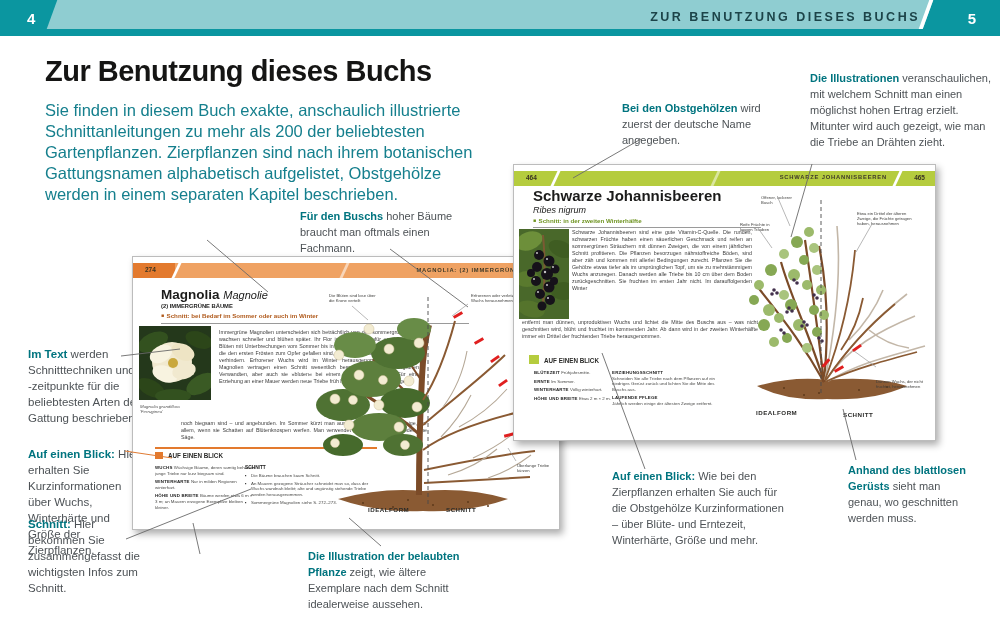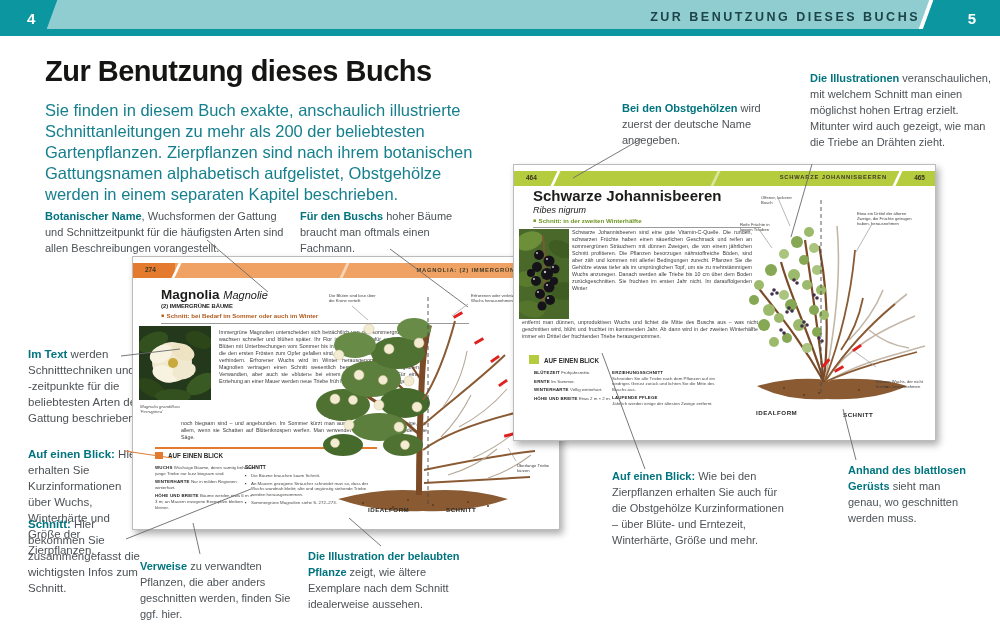--- a/index.html
+++ b/index.html
@@ -53,43 +53,37 @@
   <div class="tophdr">
     <div class="band"></div>
     <div class="pagenum" style="left:27px">4</div>
     <div class="pagenum" style="right:24px">5</div>
     <div class="htitle">ZUR BENUTZUNG DIESES BUCHS</div>
   </div>
 
   <div class="h1">Zur Benutzung dieses Buchs</div>
   <div class="intro">Sie finden in diesem Buch exakte, anschaulich illustrierte Schnittanleitungen zu mehr als 200 der beliebtesten Gartenpflanzen. Zierpflanzen sind nach ihrem botanischen Gattungsnamen alphabetisch aufgelistet, Obstgehölze werden in einem separaten Kapitel beschrieben.</div>
 
-  <div class="co" style="left:45px;top:208px;width:248px">
-    <span class="lead">Botanischer Name</span><span>, Wuchsformen der Gattung und Schnittzeitpunkt für die häufigsten Arten sind allen Beschreibungen vorangestellt.</span>
-  </div>
   <div class="co" style="left:300px;top:208px;width:165px">
     <span class="lead">Für den Buschs</span><span> hoher Bäume braucht man oftmals einen Fachmann.</span>
   </div>
   <div class="co" style="left:622px;top:100px;width:148px">
     <span class="lead">Bei den Obstgehölzen</span><span> wird zuerst der deutsche Name angegeben.</span>
   </div>
   <div class="co" style="left:810px;top:70px;width:186px">
     <span class="lead">Die Illustrationen</span><span> veranschaulichen, mit welchem Schnitt man einen möglichst hohen Ertrag erzielt. Mitunter wird auch gezeigt, wie man die Triebe an Drähten zieht.</span>
   </div>
   <div class="co" style="left:28px;top:346px;width:112px;font-size:11.5px">
     <span class="lead">Im Text</span><span> werden Schnitttechniken und -zeitpunkte für die beliebtesten Arten der Gattung beschrieben.</span>
   </div>
   <div class="co" style="left:28px;top:446px;width:112px;font-size:11.5px">
     <span class="lead">Auf einen Blick:</span><span> Hier erhalten Sie Kurzinformationen über Wuchs, Winterhärte und Größe der Zierpflanzen.</span>
   </div>
   <div class="co" style="left:28px;top:516px;width:112px;font-size:11.5px">
     <span class="lead">Schnitt:</span><span> Hier bekommen Sie zusammengefasst die wichtigsten Infos zum Schnitt.</span>
-  </div>
-  <div class="co" style="left:140px;top:558px;width:162px">
-    <span class="lead">Verweise</span><span> zu verwandten Pflanzen, die aber anders geschnitten werden, finden Sie ggf. hier.</span>
   </div>
   <div class="co" style="left:308px;top:548px;width:162px">
     <span class="lead">Die Illustration der belaubten Pflanze</span><span> zeigt, wie ältere Exemplare nach dem Schnitt idealerweise aussehen.</span>
   </div>
   <div class="co" style="left:612px;top:468px;width:180px">
     <span class="lead">Auf einen Blick:</span><span> Wie bei den Zierpflanzen erhalten Sie auch für die Obstgehölze Kurzinformationen – über Blüte- und Erntezeit, Winterhärte, Größe und mehr.</span>
   </div>
   <div class="co" style="left:848px;top:462px;width:128px">
     <span class="lead">Anhand des blattlosen Gerüsts</span><span> sieht man genau, wo geschnitten werden muss.</span>
   </div>

